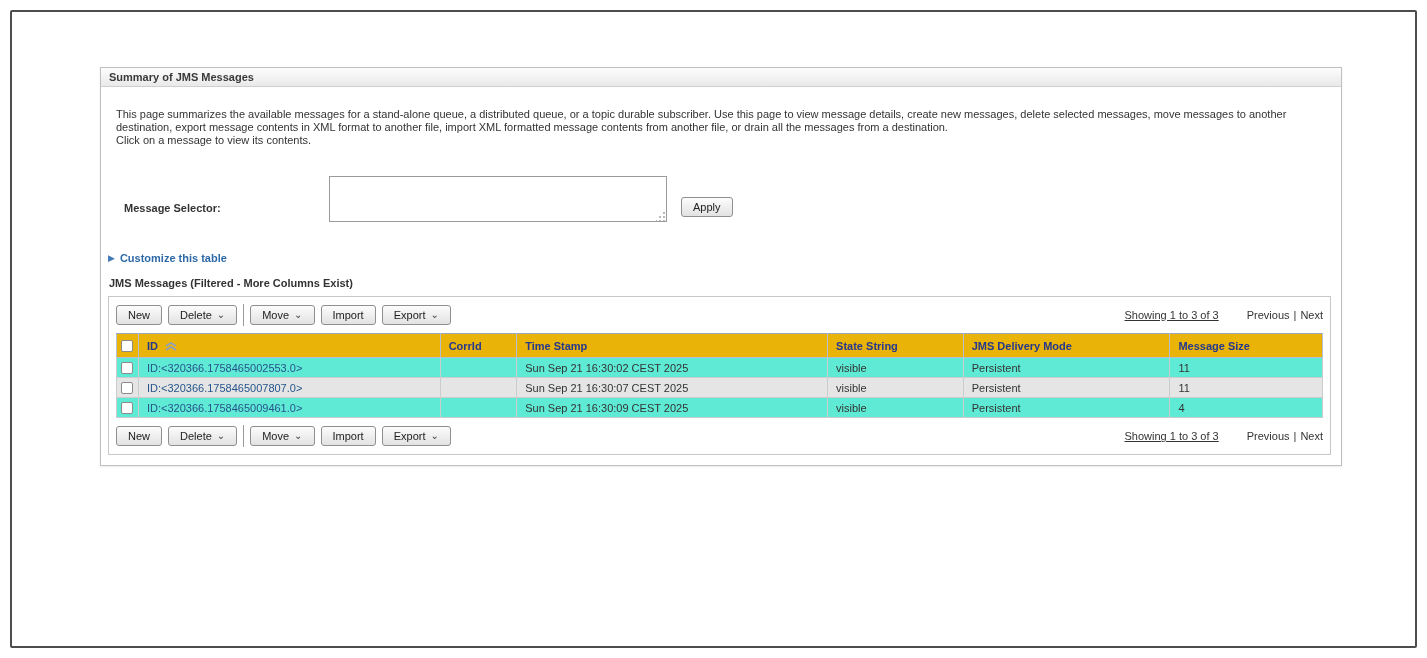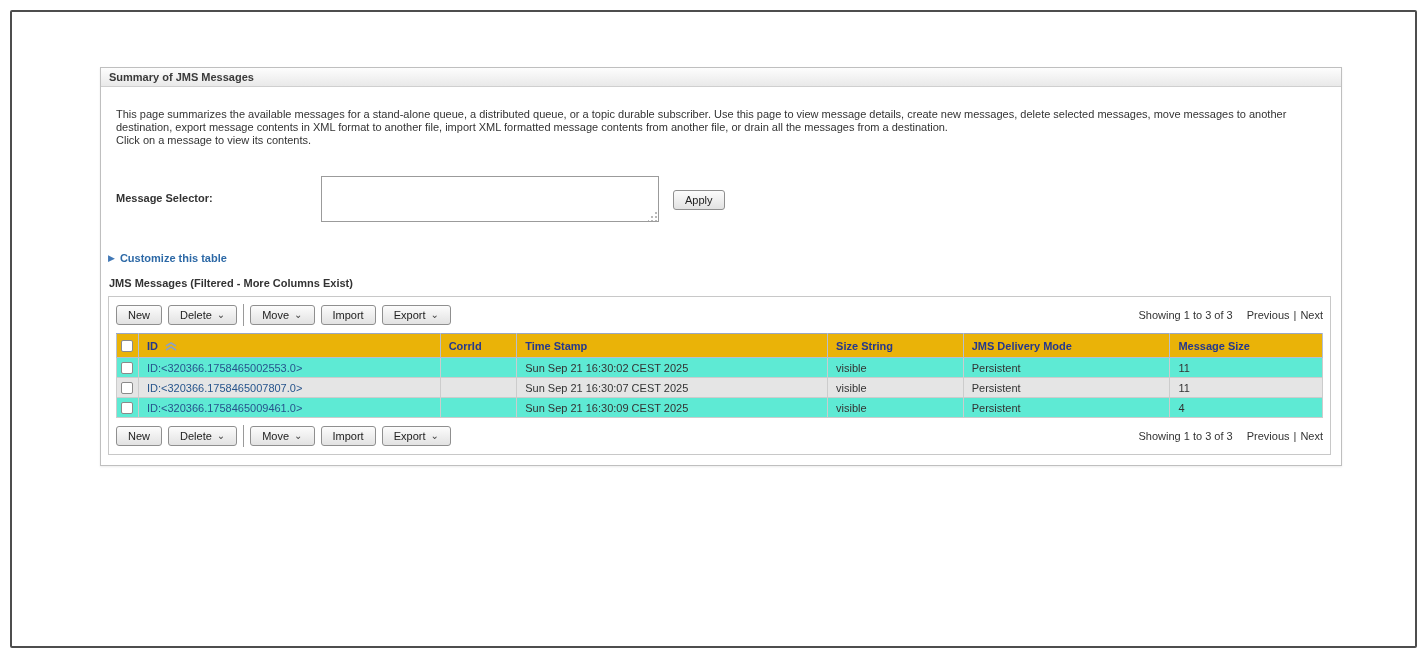--- a/index.html
+++ b/index.html
@@ -11,21 +11,21 @@
   .panel { position:absolute; left:88px; top:55px; width:1242px;
     border:1px solid #bfbfbf; background:#ffffff; box-shadow:0 1px 2px rgba(0,0,0,0.08); }
   .panel-titlebar { height:19px; line-height:18px; padding-left:8px;
     background:linear-gradient(#fdfdfd,#e9e9e9); border-bottom:1px solid #cfcfcf;
     font-weight:bold; color:#3a3a3a; }
   .panel-body { padding:21px 10px 10px 7px; }
 
   .desc { margin-left:8px; margin-right:30px; line-height:13px; color:#333; }
   .instruction { margin-left:8px; }
 
-  .selector-row { display:flex; align-items:flex-start; margin-top:30px; margin-left:8px; }
+  .selector-row { display:flex; align-items:center; margin-top:30px; margin-left:16px; }
   .selector-label { width:205px; font-weight:bold; padding-top:16px; }
   .ta-wrap { position:relative; }
   textarea.selector-input { width:338px; height:46px; border:1px solid #9b9b9b;
     resize:none; font-family:"Liberation Sans","DejaVu Sans",sans-serif; font-size:11px;
     background:#ffffff; }
   .ta-grip { position:absolute; right:2px; bottom:3px; width:9px; height:9px;
     background:
       radial-gradient(circle at 8px 1px,#b9b9b9 1px,transparent 1.2px),
       radial-gradient(circle at 8px 5px,#b9b9b9 1px,transparent 1.2px),
       radial-gradient(circle at 4px 5px,#b9b9b9 1px,transparent 1.2px),
@@ -43,21 +43,21 @@
   .customize-arrow { color:#4178b6; font-size:9px; line-height:9px; }
   .customize-link { color:#2d69a6; font-weight:bold; text-decoration:none; cursor:pointer; }
 
   .table-title { margin-top:13px; margin-left:1px; font-weight:bold; color:#333; }
 
   .table-box { margin-top:7px; border:1px solid #c8c8c8; background:#ffffff; padding:7px; }
   .toolbar { display:flex; align-items:center; }
   .toolbar .gap { width:6px; }
   .toolbar-divider { width:1px; height:22px; background:#9a9a9a; margin:0 6px; }
   .toolbar-right { margin-left:auto; color:#333; display:flex; align-items:center; gap:4px; }
-  .pg-showing { margin-right:10px; }
+  .pg-showing { margin-right:24px;text-decoration:underline; }
   .pg-link { color:#333; cursor:default; }
 
   table.data { width:100%; border-collapse:collapse; margin:7px 0; border:1px solid #999; }
   table.data th { background:#eab308; color:#24388e; font-weight:bold; text-align:left;
     padding:5px 8px; border:1px solid #b3bfd4; border-top:1px solid #99a7c4; height:24px; }
   table.data th.cb, table.data td.cb { width:22px; text-align:center; padding:3px 4px; }
   table.data td { padding:3px 8px; border:1px solid #cccccc; height:19px; color:#333; }
   tr.row-even td { background:#5eead4; }
   tr.row-odd td { background:#e5e5e5; }
   .id-link { color:#27548c; text-decoration:none; cursor:pointer; }
@@ -140,21 +140,21 @@
           </colgroup>
           <thead>
             <tr>
               <th class="cb"><input type="checkbox" style=""></th>
               <th><span>ID</span><svg class="sort-icon" width="14" height="9" viewBox="0 0 14 9">
                     <polyline points="2,4 7,1 12,4" fill="none" stroke="#8ba0c6" stroke-width="1.6"></polyline>
                     <polyline points="2,8 7,5 12,8" fill="none" stroke="#8ba0c6" stroke-width="1.6"></polyline>
                   </svg></th>
               <th>CorrId</th>
               <th>Time Stamp</th>
-              <th>Size String</th>
+              <th>State String</th>
               <th>JMS Delivery Mode</th>
               <th>Message Size</th>
             </tr>
           </thead>
           <tbody>
             <tr class="row-even">
               <td class="cb"><input type="checkbox" style=""></td>
               <td><a class="id-link">ID:&lt;320366.1758465002553.0&gt;</a></td>
               <td></td>
               <td>Sun Sep 21 16:30:02 CEST 2025</td>

